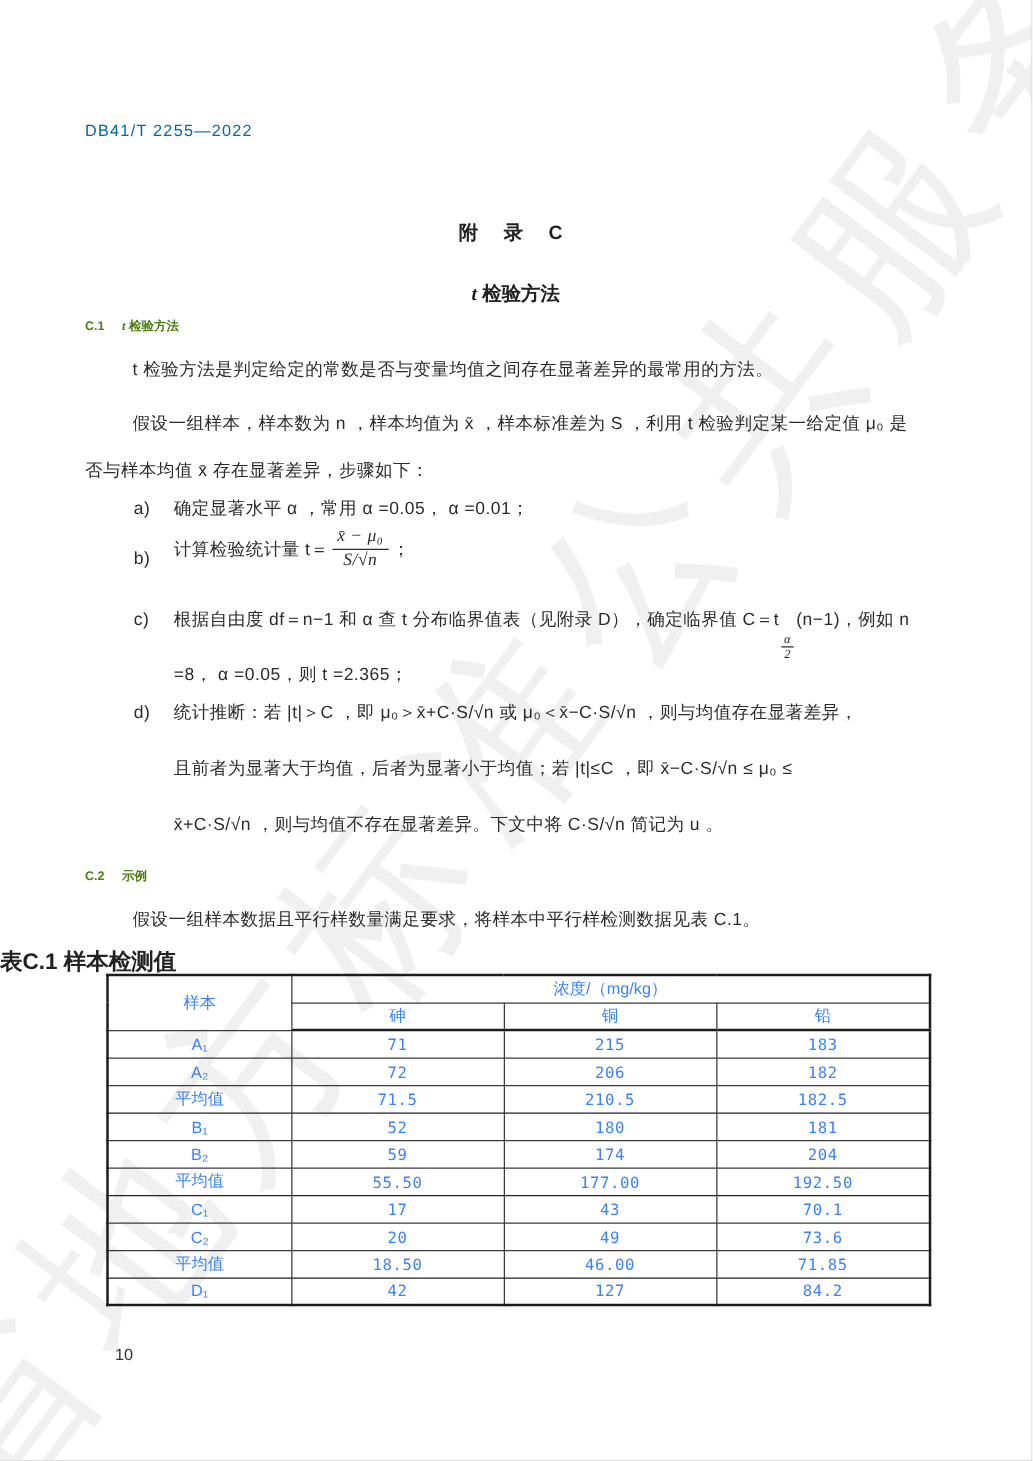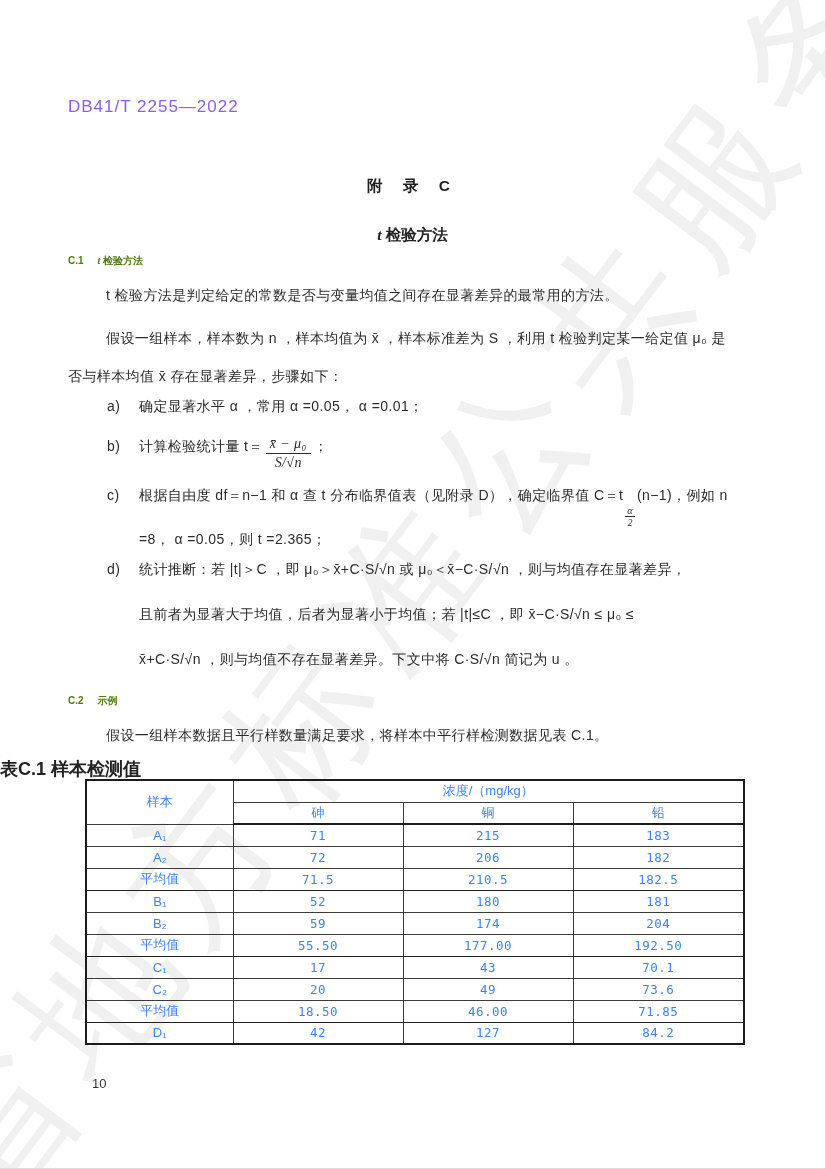--- a/index.html
+++ b/index.html
@@ -13,36 +13,36 @@
   }
   .watermark {
     position:absolute; left:50%; top:50%;
     transform:translate(-50%,-50%) rotate(-53deg);
     font-size:150px; letter-spacing:20px; white-space:nowrap;
     color:rgba(60,60,60,0.075); font-weight:400; z-index:0;
     font-family:"DejaVu Sans",sans-serif; pointer-events:none;
   }
   .content { position:absolute; inset:0; z-index:1; }
   .abs { position:absolute; }
-  .doc-code { left:68px; top:97px; font-size:17px; letter-spacing:1px; color:#8b5cf6; font-weight:500; }
+  .doc-code { left:68px; top:97px; font-size:13px; letter-spacing:1px; color:#0369a1; font-weight:500; }
   .title-line { left:0; width:100%; text-align:center; font-weight:bold; font-size:15.5px; color:#222; }
   .t1 { top:176px; letter-spacing:8px; }
   .t2 { top:201px; }
   .t3 { top:225px; }
   .var { font-family:"Liberation Serif","DejaVu Serif",serif; font-style:italic; }
   .sec-head { left:68px; font-size:10px; font-weight:bold; color:#4d7c0f; }
   .sec-num { margin-right:14px; }
   .body-line { font-size:14px; color:#2b2b2b; letter-spacing:0.4px; white-space:nowrap; }
   .indent { left:106px;text-align:center; }
   .flush { left:68px; }
   .li-label { left:107px; font-size:14px; }
   .li-text { left:139px; }
   .frac { display:inline-flex; flex-direction:column; align-items:center; vertical-align:middle; margin:0 3px;
           font-family:"Liberation Serif","DejaVu Serif",serif; font-style:italic; font-size:14px; line-height:1.15; }
-  .frac .num { padding:0 4px 1px 4px; border-bottom:1.4px solid #2b2b2b;margin-top:14px; }
+  .frac .num { padding:0 4px 1px 4px; border-bottom:1.4px solid #2b2b2b; }
   .frac .den { padding-top:1px; }
   .b-row { display:flex; align-items:center; }
   .tsub { display:inline-flex; flex-direction:column; align-items:center; vertical-align:-14px;
           font-family:"Liberation Serif","DejaVu Serif",serif; font-style:italic;
           font-size:10px; line-height:1.1; margin:0 2px; }
   .tsub .num { padding:0 2px 0 2px; border-bottom:1px solid #2b2b2b; }
   .caption { left:0; width:100%; top:757px; text-align:left; font-weight:bold; font-size:18px; color:#222; }
   table.sample { position:absolute; left:85px; top:779px; width:658px;
     border-collapse:collapse; table-layout:fixed;
     font-size:13px; color:#3b82f6; }

